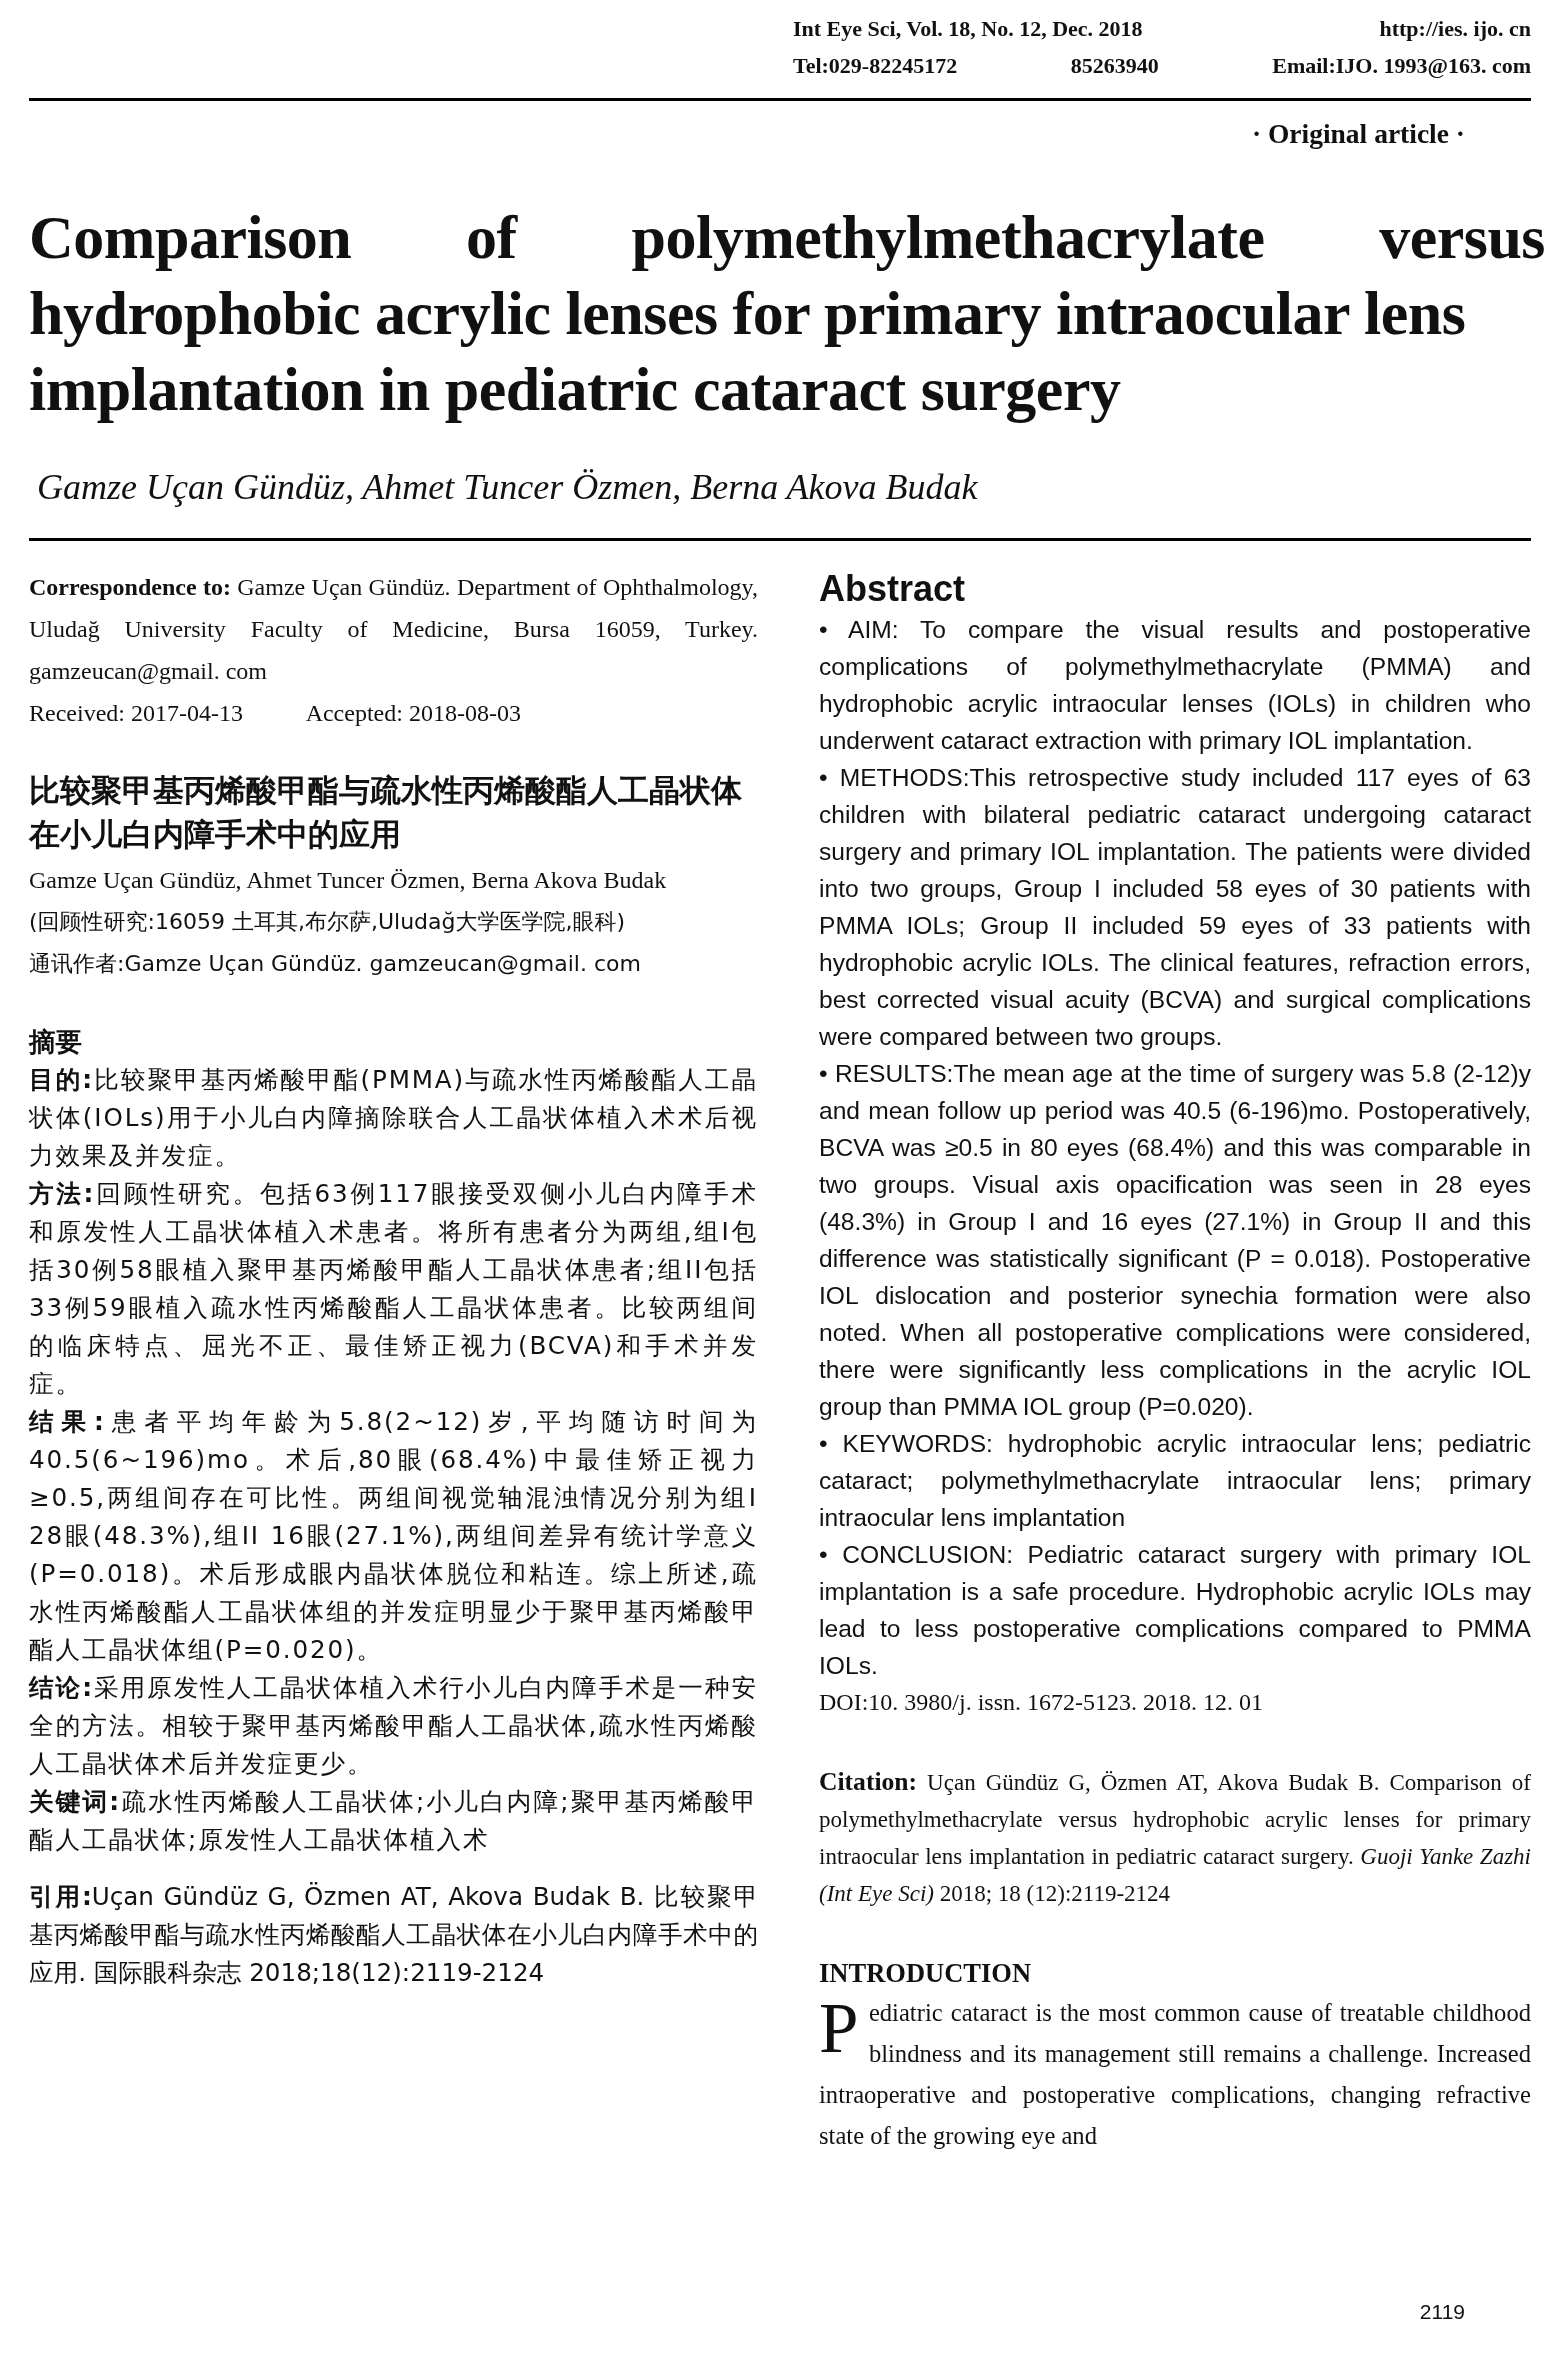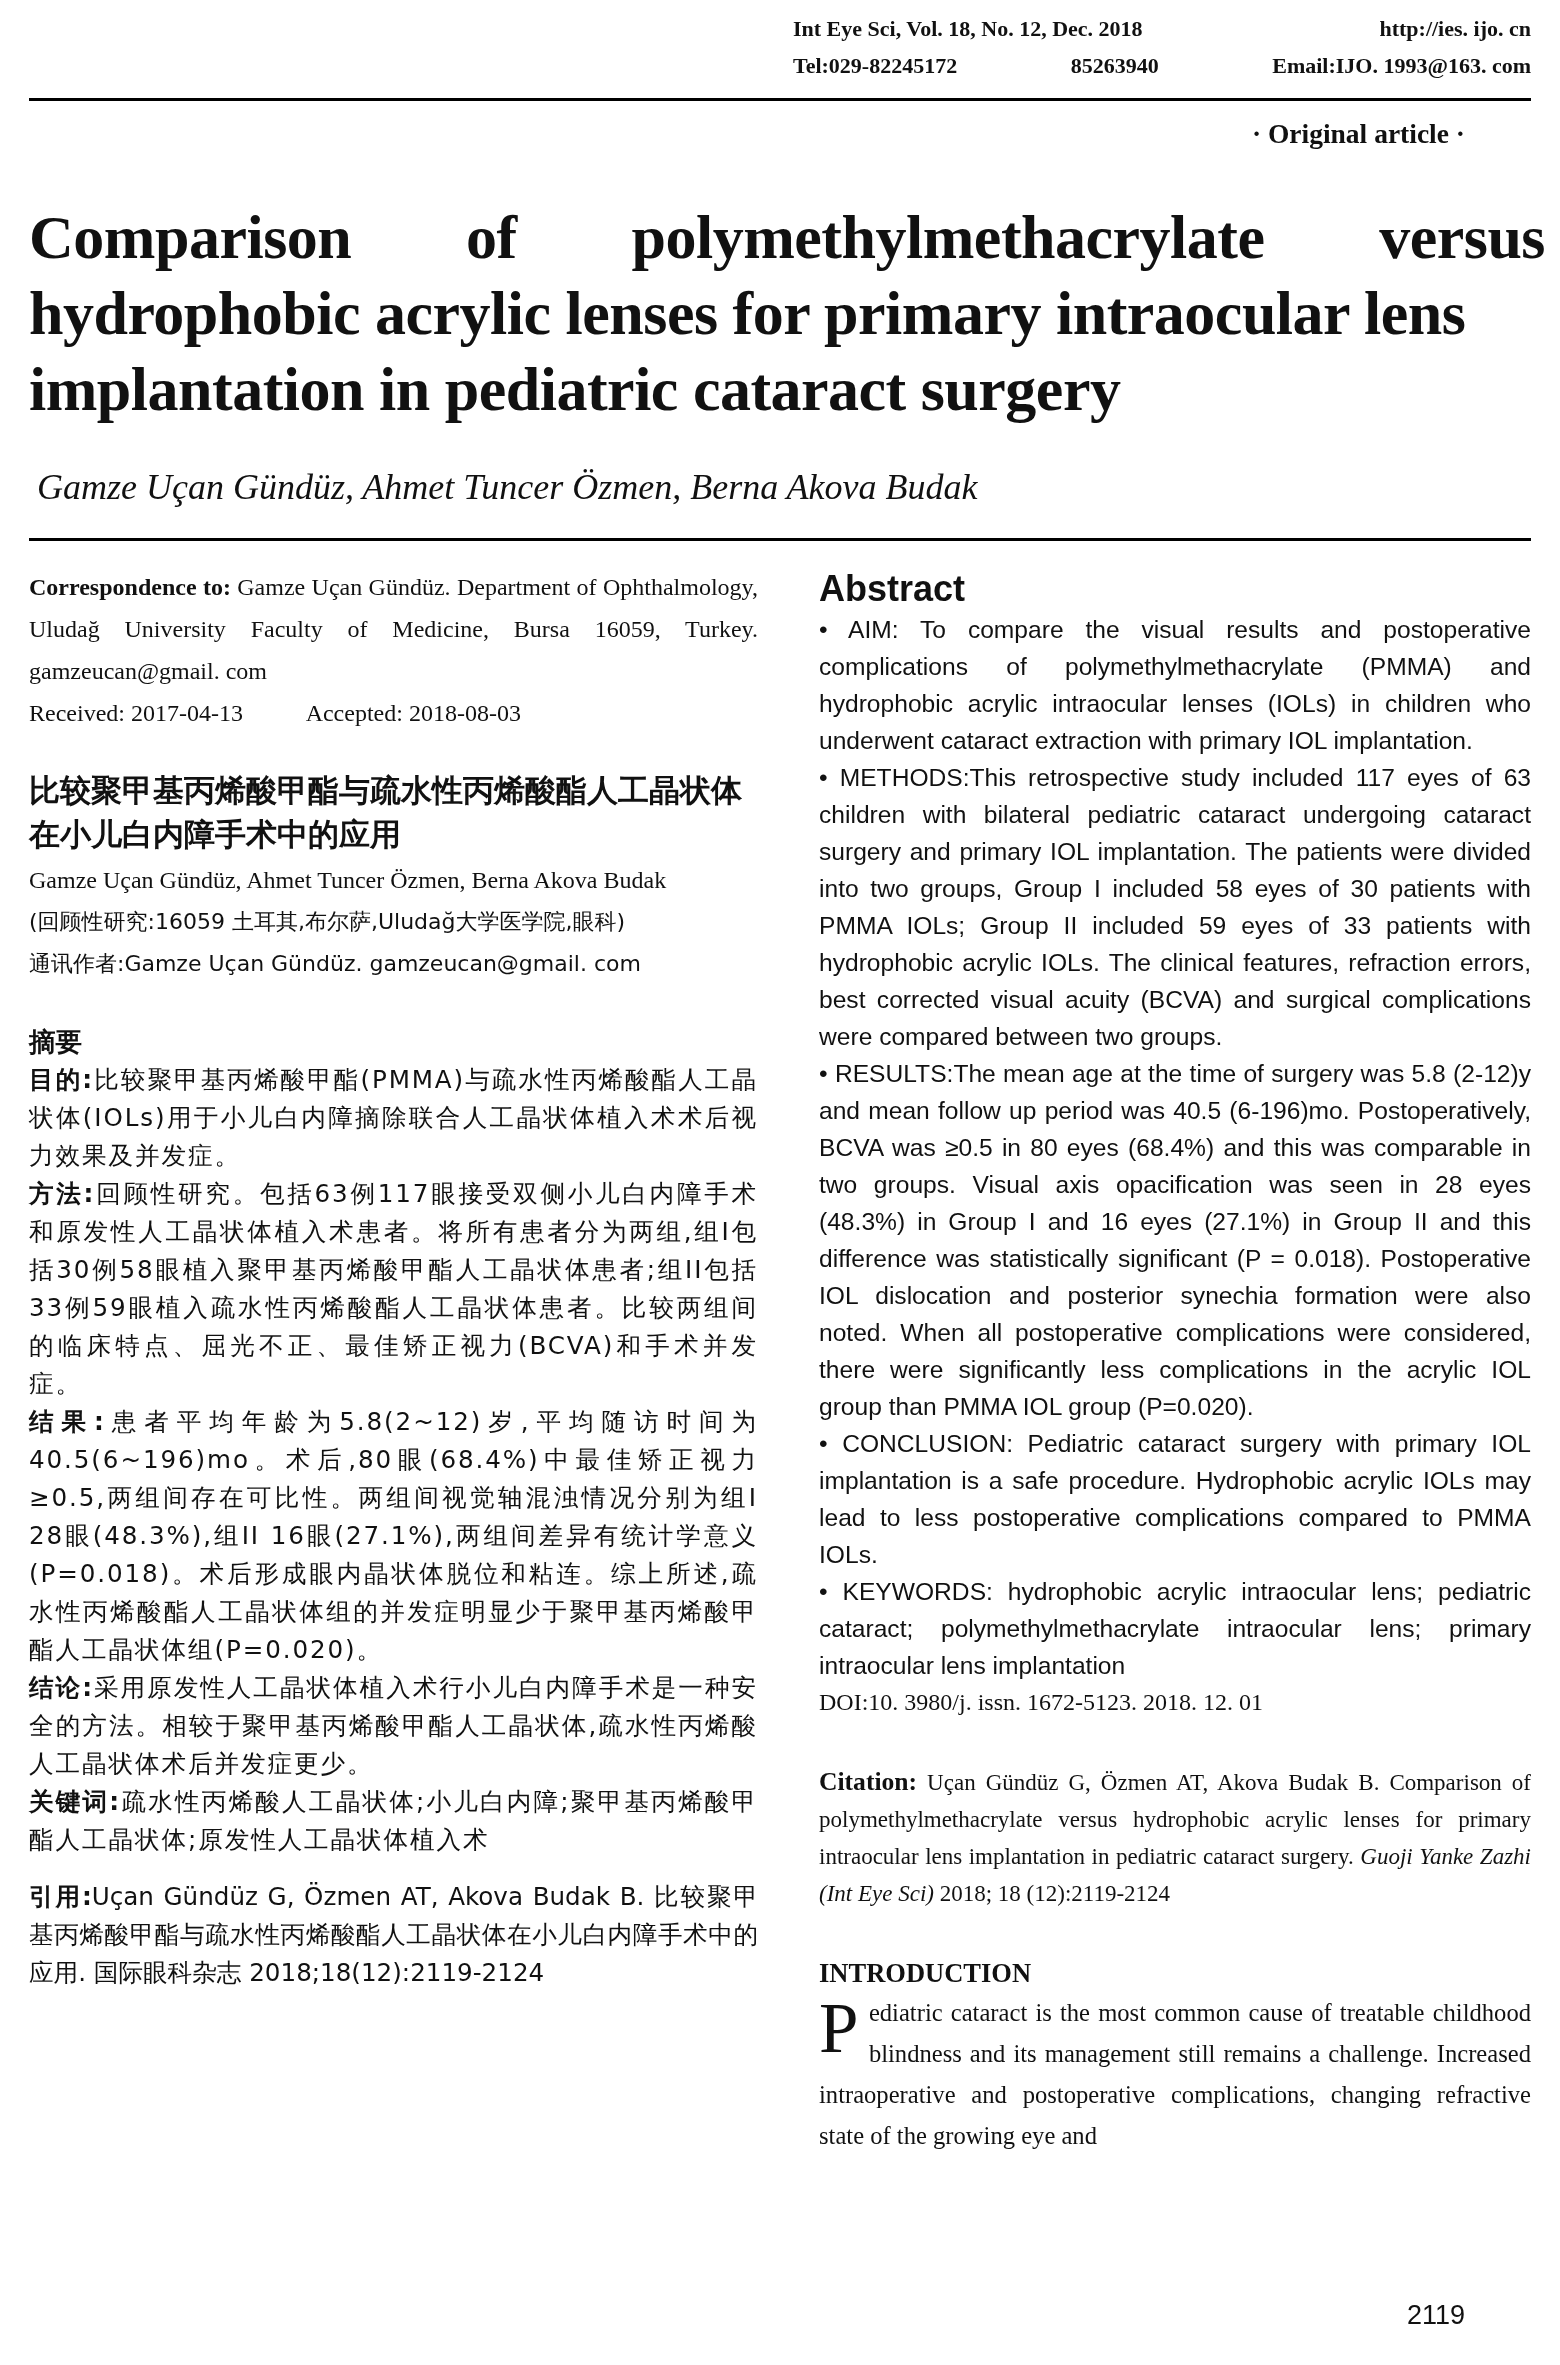--- a/index.html
+++ b/index.html
@@ -31,21 +31,21 @@
   .gap { height:19px; }
 
   .abstract-title { font-size:36px; font-weight:bold; line-height:45px; }
   .abstract-body { font-size:24.6px; line-height:37px; text-align:justify; }
   .abstract-body p { margin:0; }
   .doi { font-size:24px; line-height:37px; }
   .citation { margin-top:42px; font-size:23px; line-height:37px; text-align:justify; }
   .intro-head { margin-top:42px; font-size:26.5px; font-weight:bold; line-height:38px; }
   .intro-body { font-size:24.6px; line-height:41px; text-align:justify; }
   .dropcap { float:left; font-size:71px; line-height:57px; margin:7.6px 10.4px 0 0; }
-  .pageno { right:95px; top:2300px; font-size:27px; font-family:"Liberation Sans",sans-serif; }
+  .pageno { right:95px; top:2300px; font-size:21px; font-family:"Liberation Sans",sans-serif; }
 </style>
 </head>
 <body>
 
 <div class="abs hdr">
   <div class="row">
     <span>Int Eye Sci, Vol. 18, No. 12, Dec. 2018</span>
     <span>http://ies. ijo. cn</span>
   </div>
   <div class="row row2">
@@ -94,22 +94,22 @@
   <div class="gap"></div>
   <div class="cn cn-body" style="letter-spacing:0"><span class="cn-label">引用:</span><span>Uçan Gündüz G, Özmen AT, Akova Budak B. 比较聚甲基丙烯酸甲酯与疏水性丙烯酸酯人工晶状体在小儿白内障手术中的应用. 国际眼科杂志 2018;18(12):2119-2124</span></div>
 </div>
 
 <div class="abs rcol">
   <div class="abstract-title sans">Abstract</div>
   <div class="abstract-body sans">
     <p><span>• AIM:</span><span> To compare the visual results and postoperative complications of polymethylmethacrylate (PMMA) and hydrophobic acrylic intraocular lenses (IOLs) in children who underwent cataract extraction with primary IOL implantation.</span></p>
     <p><span>• METHODS:</span><span>This retrospective study included 117 eyes of 63 children with bilateral pediatric cataract undergoing cataract surgery and primary IOL implantation. The patients were divided into two groups, Group I included 58 eyes of 30 patients with PMMA IOLs; Group II included 59 eyes of 33 patients with hydrophobic acrylic IOLs. The clinical features, refraction errors, best corrected visual acuity (BCVA) and surgical complications were compared between two groups.</span></p>
     <p><span>• RESULTS:</span><span>The mean age at the time of surgery was 5.8 (2-12)y and mean follow up period was 40.5 (6-196)mo. Postoperatively, BCVA was ≥0.5 in 80 eyes (68.4%) and this was comparable in two groups. Visual axis opacification was seen in 28 eyes (48.3%) in Group I and 16 eyes (27.1%) in Group II and this difference was statistically significant (P = 0.018). Postoperative IOL dislocation and posterior synechia formation were also noted. When all postoperative complications were considered, there were significantly less complications in the acrylic IOL group than PMMA IOL group (P=0.020).</span></p>
+    <p><span>• KEYWORDS:</span><span> hydrophobic acrylic intraocular lens; pediatric cataract; polymethylmethacrylate intraocular lens; primary intraocular lens implantation</span></p>
     <p><span>• CONCLUSION:</span><span> Pediatric cataract surgery with primary IOL implantation is a safe procedure. Hydrophobic acrylic IOLs may lead to less postoperative complications compared to PMMA IOLs.</span></p>
-    <p><span>• KEYWORDS:</span><span> hydrophobic acrylic intraocular lens; pediatric cataract; polymethylmethacrylate intraocular lens; primary intraocular lens implantation</span></p>
   </div>
   <div class="doi">DOI:10. 3980/j. issn. 1672-5123. 2018. 12. 01</div>
 
   <div class="citation">
     <span class="b" style="font-size:25.6px">Citation:</span><span> Uçan Gündüz G, Özmen AT, Akova Budak B. Comparison of polymethylmethacrylate versus hydrophobic acrylic lenses for primary intraocular lens implantation in pediatric cataract surgery. </span><i>Guoji Yanke Zazhi (Int Eye Sci)</i><span> 2018; 18 (12):2119-2124</span>
   </div>
 
   <div class="intro-head">INTRODUCTION</div>
   <div class="intro-body">
     <span class="dropcap">P</span><span>ediatric cataract is the most common cause of treatable childhood blindness and its management still remains a challenge. Increased intraoperative and postoperative complications, changing refractive state of the growing eye and</span>

